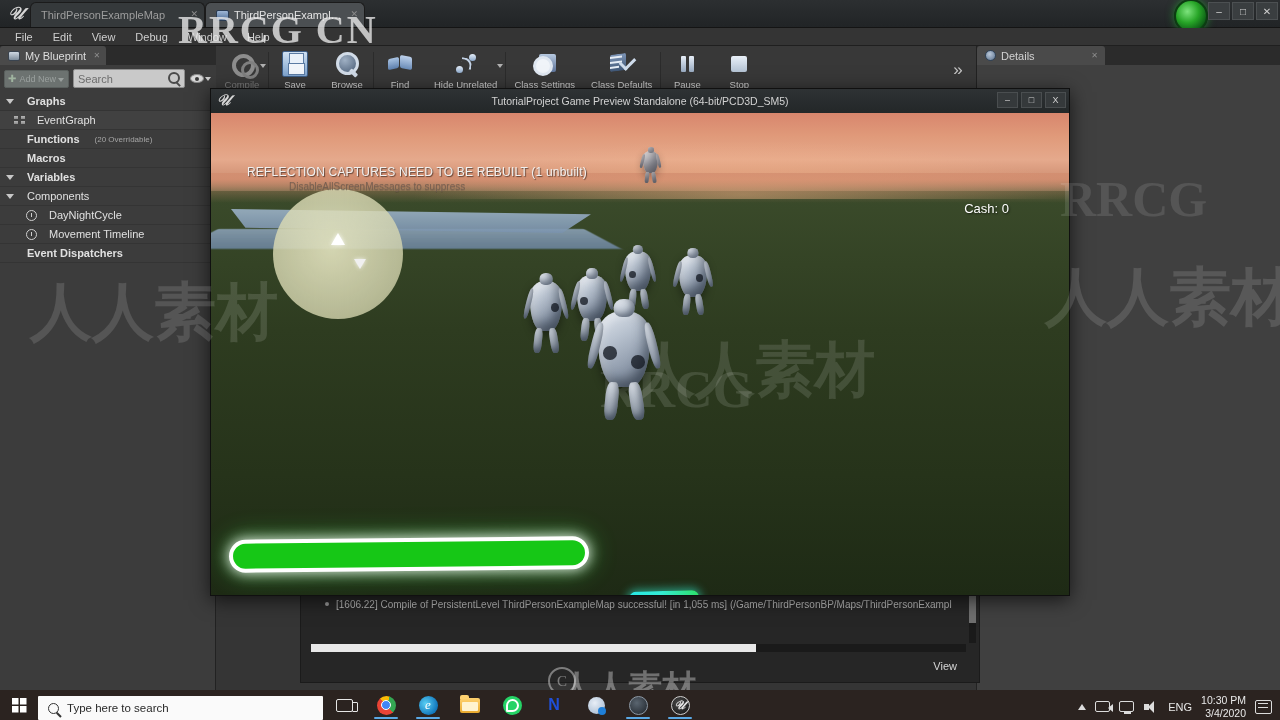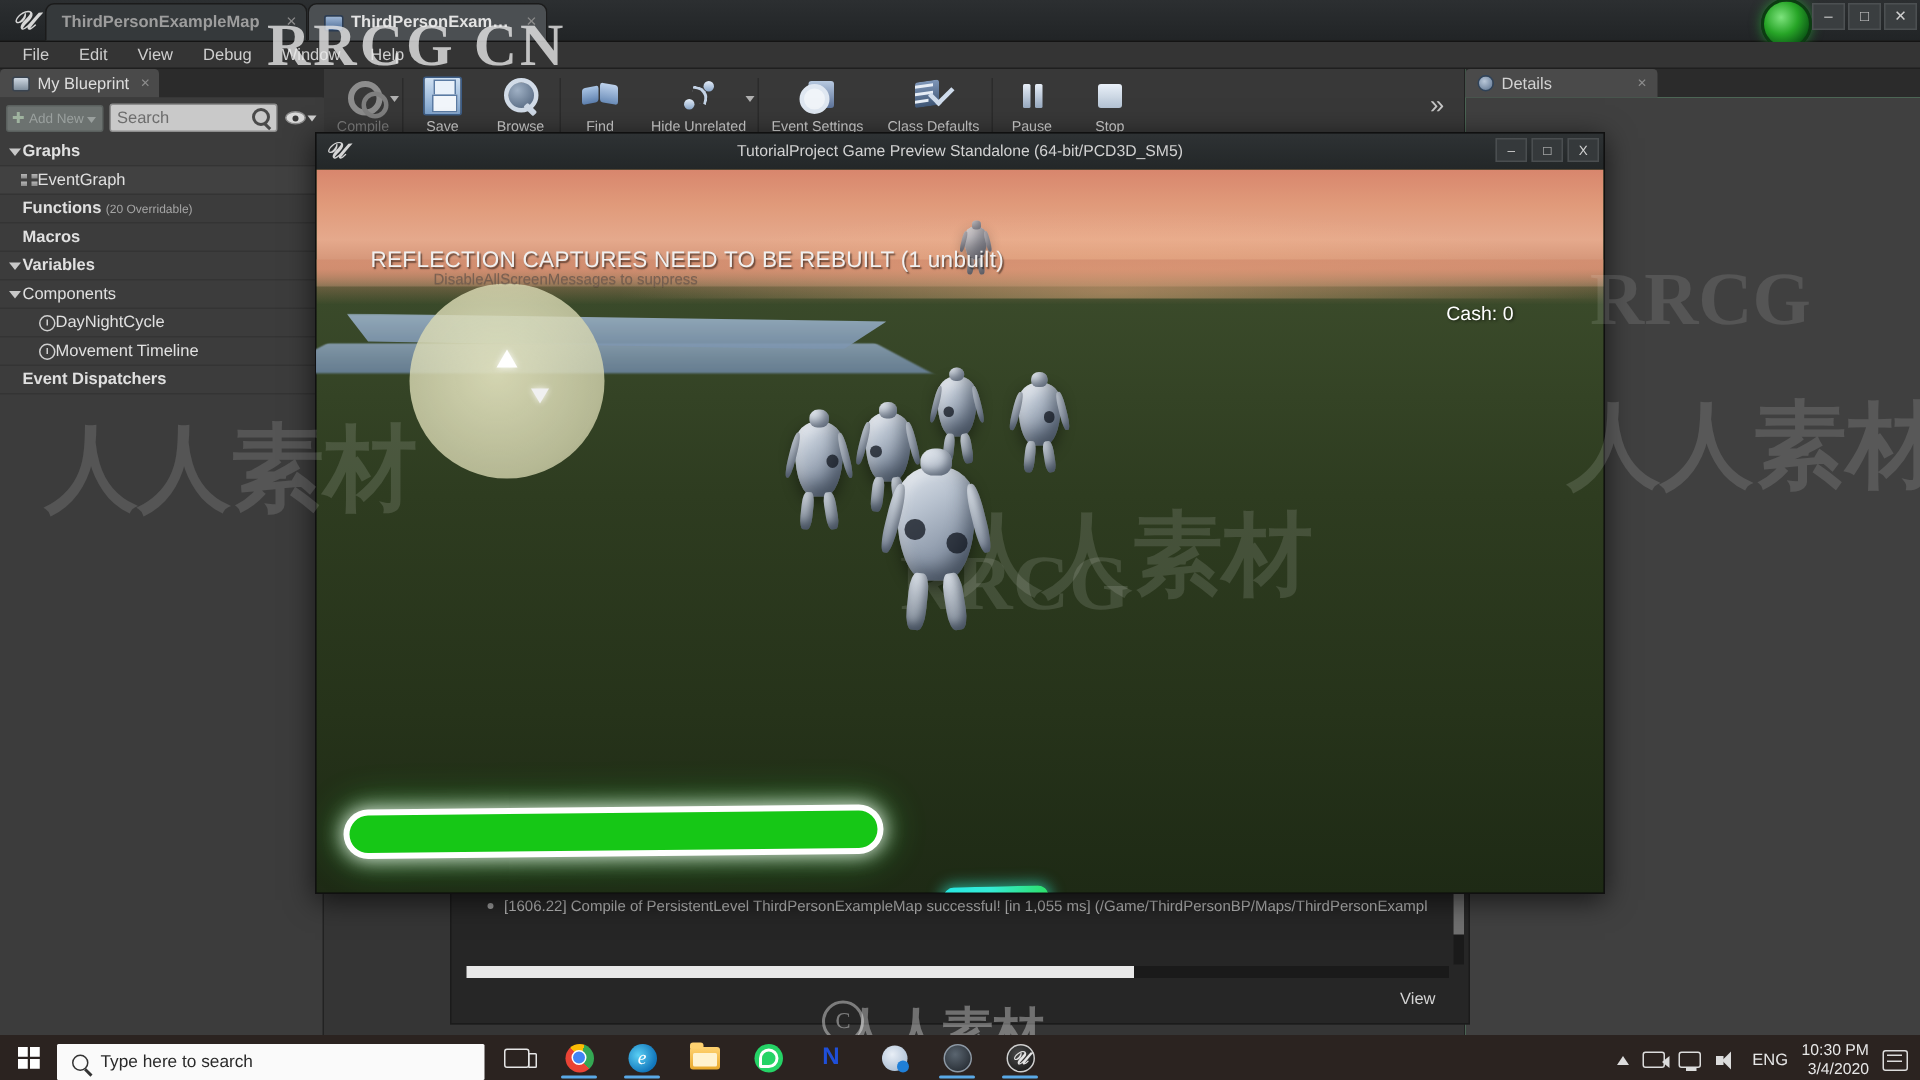--- a/index.html
+++ b/index.html
@@ -39,21 +39,21 @@
     font-size:11px; color:#b9b9b9;
     border:1px solid #1b1b1b; border-bottom:none;
   }
   .tab.inactive { left:30px; width:175px; background:#35393b; color:#9d9d9d; }
   .tab.active   { left:205px; width:160px; background:#4b4f52; color:#e3e3e3; }
   .tab .tabicon {
     width:13px; height:11px; border-radius:2px;
     background: linear-gradient(#9fb7d6,#4d6d97);
     border:1px solid #2b3c53; flex:none;
   }
-  .tab .tablabel { white-space:nowrap; overflow:hidden; text-overflow:ellipsis;font-weight:bold; }
+  .tab .tablabel { white-space:nowrap; overflow:hidden; text-overflow:ellipsis; }
   .tab .tabclose {
     position:absolute; right:6px; top:7px;
     font-size:9px; color:#8b8b8b; line-height:1;
   }
   .win-btns { position:absolute; right:2px; top:2px; display:flex; gap:2px; }
   .win-btn {
     width:22px; height:18px; background:#3a3e40; border:1px solid #4c5052;
     color:#d0d0d0; font-size:10px; display:flex; align-items:center; justify-content:center;
     font-family:"Liberation Sans", sans-serif;
   }
@@ -135,21 +135,21 @@
   }
   .eye-shape:after { content:''; width:4px; height:4px; border-radius:50%; background:#3a3a3a; }
   .eye-btn .carett {
     border-left:3px solid transparent; border-right:3px solid transparent;
     border-top:4px solid #cfcfcf;
   }
 
   .tree { position:absolute; left:0; top:46px; width:216px; }
   .tree-row {
     height:19px; display:flex; align-items:center;
-    padding-left:6px; gap:0; font-size:11px; color:#e0e0e0;
+    padding-left:6px; gap:12px; font-size:11px; color:#e0e0e0;
     border-bottom:1px solid #343434;
   }
   .tree-row.alt { background:#414141; }
   .tree-row.header { font-weight:bold; }
   .tree-row .arrow {
     width:0;height:0; border-left:4px solid transparent; border-right:4px solid transparent;
     border-top:5px solid #c8c8c8; flex:none; margin-right:1px;
   }
   .tree-row .spacer { width:9px; flex:none; }
   .tree-row .sub { font-size:8px; color:#a5a5a5; font-weight:normal; margin-left:3px; }
@@ -399,21 +399,21 @@
   }
   .minimap-arrow-2 {
     position:absolute; left:143px; top:146px; width:0;height:0;
     border-left:6px solid transparent; border-right:6px solid transparent;
     border-top:10px solid #f0f0f0;
     filter:drop-shadow(0 0 2px rgba(255,255,255,.8));
   }
 
   .msg-warn {
     position:absolute; left:36px; top:52px;
-    font-size:15px; color:#f0f0f0; letter-spacing:.2px;
+    font-size:12px; color:#f0f0f0; letter-spacing:.2px;
     text-shadow:1px 1px 1px rgba(0,0,0,.55);
   }
   .msg-sub {
     position:absolute; left:78px; top:68px;
     font-size:10px; color:#6e5a4e; opacity:.85;
     text-shadow:0 1px 0 rgba(0,0,0,.15);
   }
   .cash-hud {
     position:absolute; right:60px; top:60px;
     font-size:13px; font-weight:normal; color:#ffffff;
@@ -741,21 +741,21 @@
         <span class="ico ico-hide">
             <span class="wire"></span>
           </span>
         <span class="tlabel">Hide Unrelated</span>
         <span class="tb-caret"></span>
       </div>
       <div class="tb-sep"></div>
 
       <div class="tb-item">
         <span class="ico ico-cs"></span>
-        <span class="tlabel">Event Settings</span>
+        <span class="tlabel">Class Settings</span>
       </div>
       <div class="tb-item">
         <span class="ico ico-cd"></span>
         <span class="tlabel">Class Defaults</span>
       </div>
       <div class="tb-sep"></div>
 
       <div class="tb-item">
         <span class="ico ico-pause"></span>
         <span class="tlabel">Pause</span>

